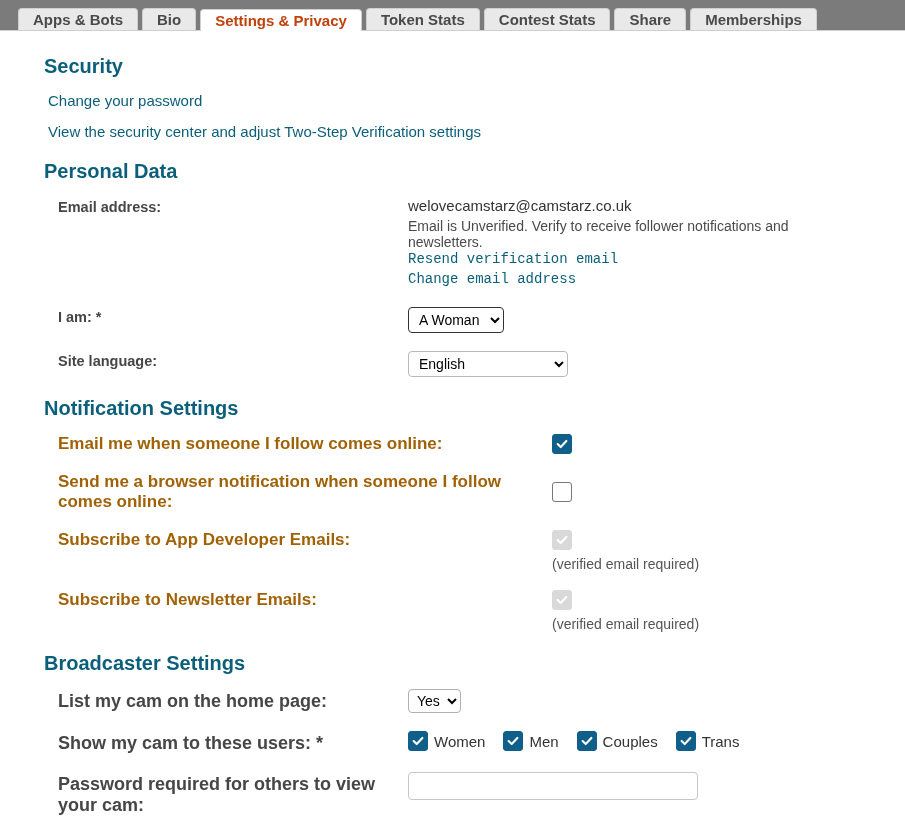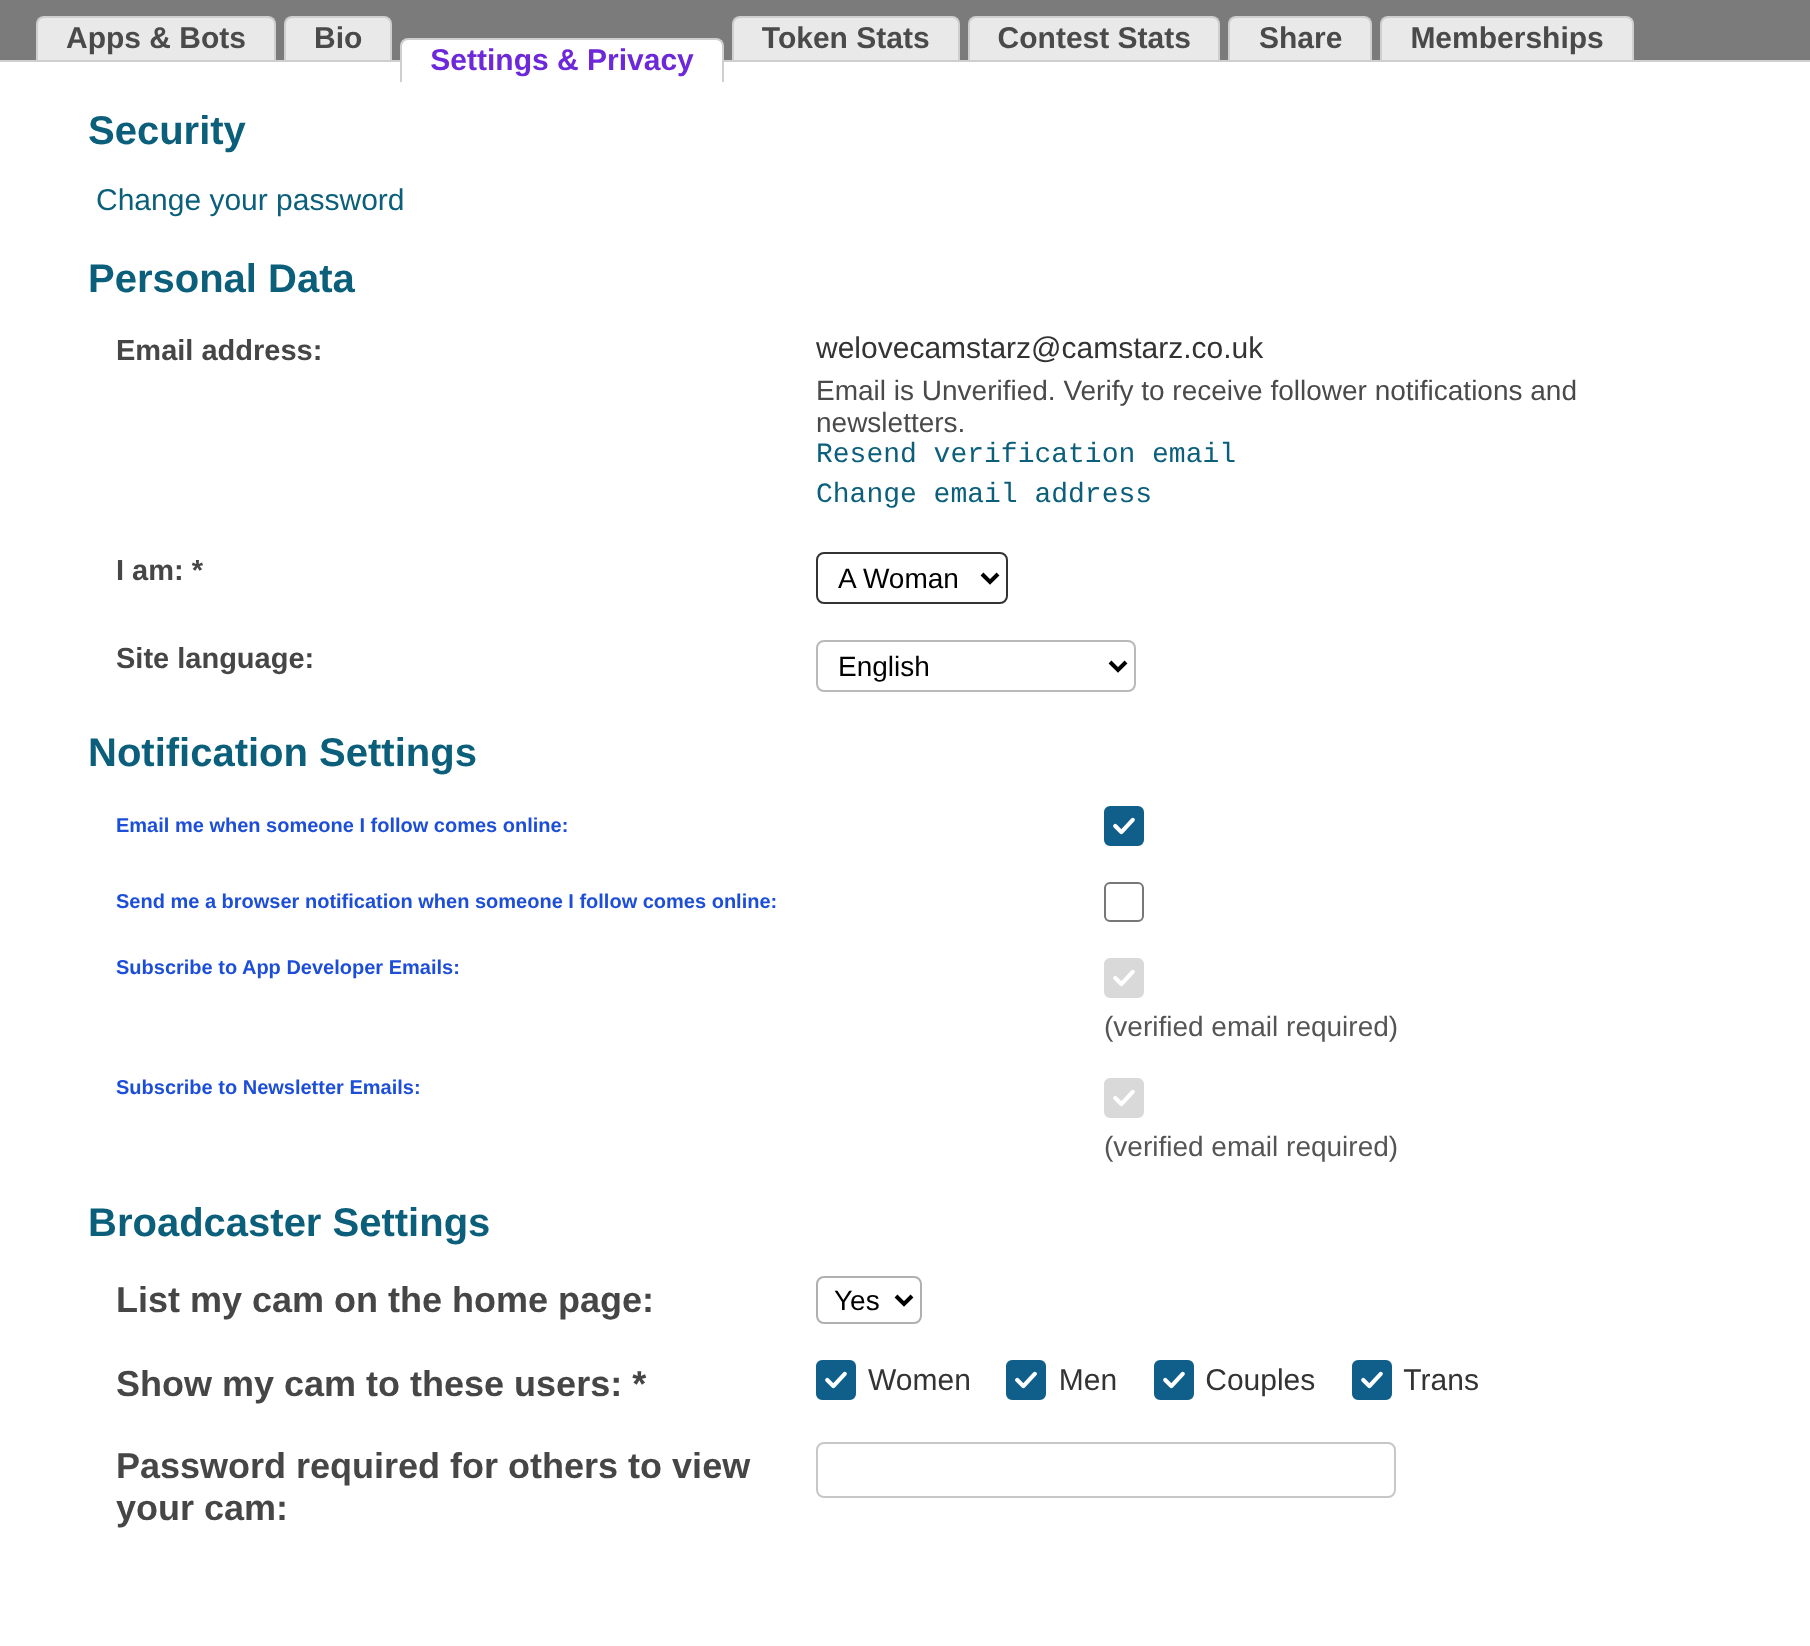--- a/index.html
+++ b/index.html
@@ -24,23 +24,23 @@
       border-bottom: none;
       border-radius: 4px 4px 0 0;
       padding: 2px 14px;
       font-weight: 700;
       color: #4a4a4a;
       cursor: pointer;
       font-size: 15px;
     }
     .tab.active {
       background: #fff;
-      color: #6d28d9;
+      color: #c2410c;
       position: relative;
-      top: 11px;
+      top: 1px;
     }
     .content {
       padding: 24px 38px 10px 44px;
     }
     h2.section {
       color: #0b5f7a;
       font-size: 20px;
       font-weight: 700;
       margin-top: 20px;
       margin-bottom: 14px;
@@ -113,23 +113,23 @@
     .cbx svg { width: 14px; height: 14px; }
     .cbx.checked svg path, .cbx.disabled svg path { stroke: #fff; }
     .notif-row {
       display: flex;
       align-items: center;
       margin-bottom: 18px;
       margin-left: 14px;
     }
     .notif-label {
       font-weight: 700;
-      color: #1d4ed8;
+      color: #a16207;
       width: 494px;
-      font-size: 10px;
+      font-size: 17px;
     }
     .notif-ctrl { display: flex; flex-direction: column; }
     .req-note { color: #555; font-size: 14px; margin-top: 6px; }
     .user-cbx-group {
       display: flex;
       gap: 18px;
       align-items: center;
     }
     .user-cbx-item { display: flex; align-items: center; gap: 6px; }
     .user-cbx-item span.lbl { font-size: 15px; color: #333; }
@@ -171,20 +171,21 @@
   <div class="tab">Contest Stats</div>
   <div class="tab">Share</div>
   <div class="tab">Memberships</div>
 </div>
 
 <div class="content">
 
   <h2 class="section first">Security</h2>
   <div class="links-block">
     <a class="link">Change your password</a>
+    <a class="link">View the security center and adjust Two-Step Verification settings</a>
   </div>
 
   <h2 class="section">Personal Data</h2>
 
   <div class="pd-row">
     <div class="pd-label">Email address:</div>
     <div class="value-col">
       <div class="value-text">welovecamstarz@camstarz.co.uk</div>
       <div class="helper-text">Email is Unverified. Verify to receive follower notifications and newsletters.</div>
       <div class="inline-links">

